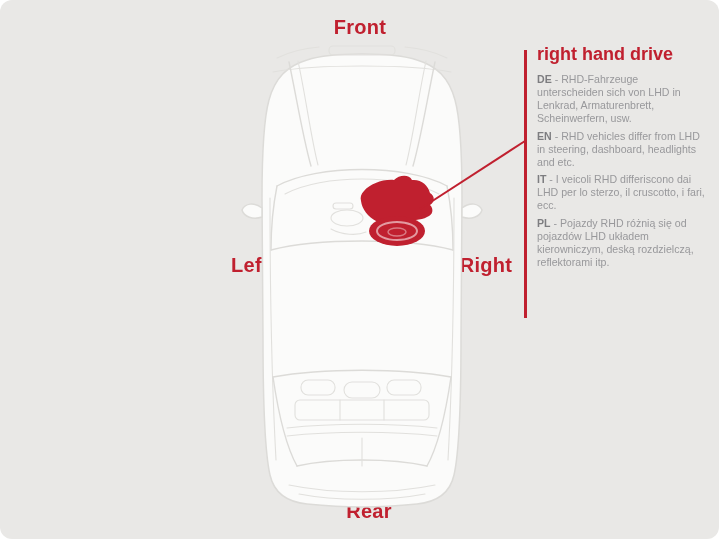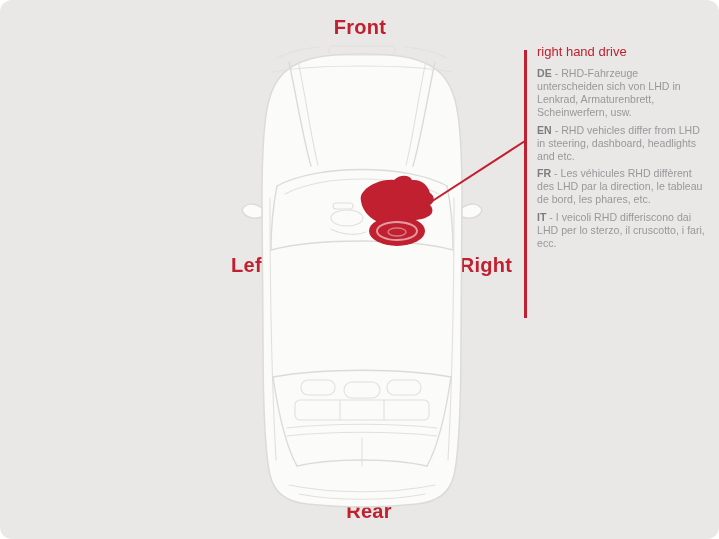--- a/index.html
+++ b/index.html
@@ -39,21 +39,21 @@
   }
   #panel-rule{
     position:absolute;left:524px;top:50px;width:3px;height:268px;
     background:var(--accent,#c0202f);
   }
   .panel-title{
     font-size:27px;font-weight:700;line-height:1.0;
     color:var(--accent,#c0202f);letter-spacing:.5px;margin:0;
   }
   .panel-subtitle{
-    font-size:13px;font-weight:400;
+    font-size:18px;font-weight:700;
     color:var(--accent,#c0202f);margin:2px 0 8px 0;
   }
   .entry{
     font-size:10.6px;line-height:1.22;
     color:var(--panel-text,#98989b);
     margin-bottom:5px;
   }
   .entry .code{font-weight:700;color:var(--panel-code,#7d7d80);}
 </style>
 </head>
@@ -138,21 +138,21 @@
   </svg>
 
   <div id="panel-rule"></div>
   <div id="rhd-panel">
     <div class="panel-subtitle">right hand drive</div>
     <div id="entries">
   <div class="entry"><span class="code">DE</span><span class="entry-body"> - RHD-Fahrzeuge unterscheiden sich von LHD in Lenkrad, Armaturenbrett, Scheinwerfern, usw.</span></div>
 
   <div class="entry"><span class="code">EN</span><span class="entry-body"> - RHD vehicles differ from LHD in steering, dashboard, headlights and etc.</span></div>
 
-  <div class="entry"><span class="code">FR</span><span class="entry-body"> - Les véhicules RHD diffèrent des LHD par la direction, le tableau de bord, les phares, etc.</span></div>
 
   <div class="entry"><span class="code">IT</span><span class="entry-body"> - I veicoli RHD differiscono dai LHD per lo sterzo, il cruscotto, i fari, ecc.</span></div>
 
 
+  <div class="entry"><span class="code">PL</span><span class="entry-body"> - Pojazdy RHD różnią się od pojazdów LHD układem kierowniczym, deską rozdzielczą, reflektorami itp.</span></div>
 </div>
   </div>
 
 </div>
 
 </body></html>

